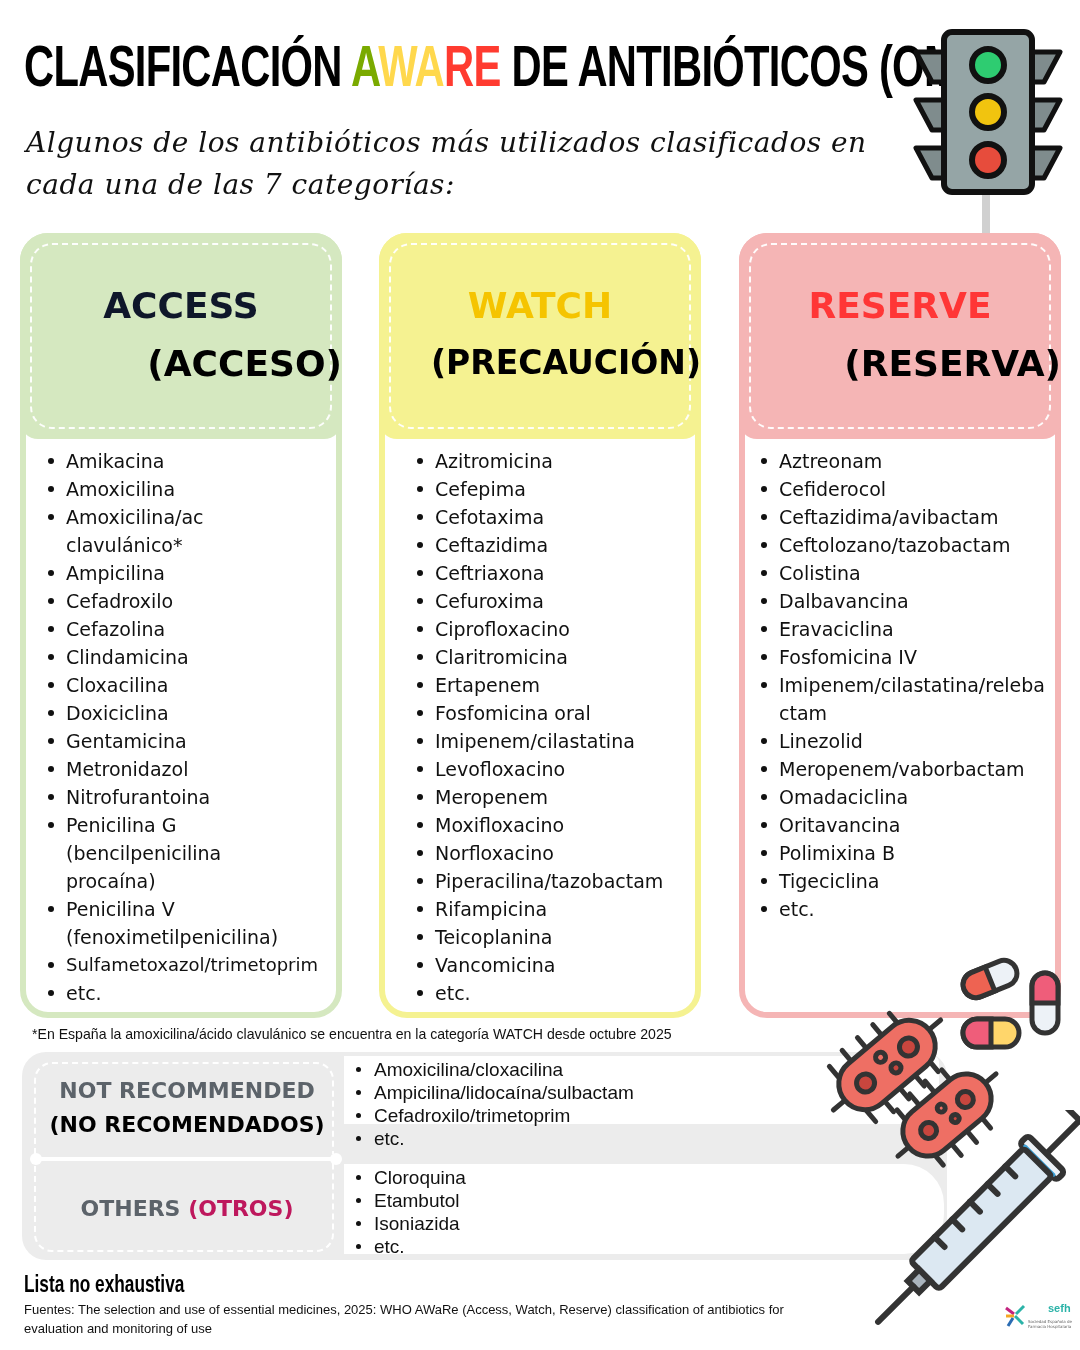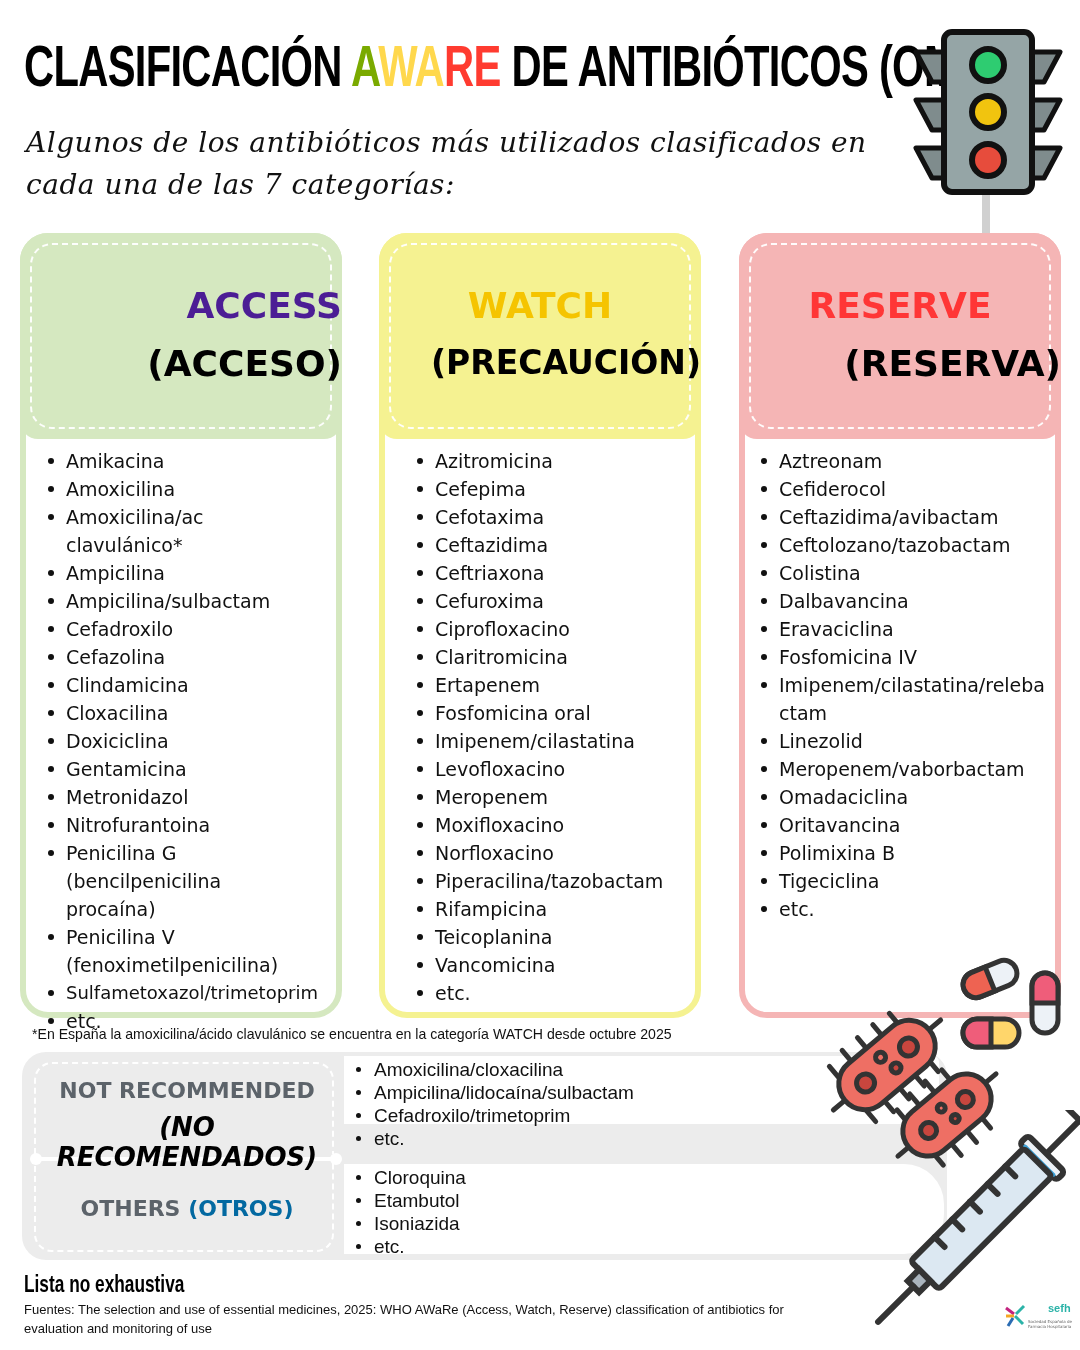--- a/index.html
+++ b/index.html
@@ -51,21 +51,21 @@
     list-style: none; font-size: 19px; line-height: 28px; color: #111;
   }
   .col ul li { position: relative; padding-left: 20px; }
   .col ul li::before {
     content: ""; position: absolute; left: 2px; top: 11px; width: 6px; height: 6px; border-radius: 50%; background: #111;
   }
 
   .col-access { left: 20px; }
   .col-access .outer { border-color: #d5e8c0; }
   .col-access .head { background: #d5e8c0; }
-  .col-access .cat-en { color: #4c1d95; text-align: right; }
+  .col-access .cat-en { color: #0f172a; }
 
   .col-watch { left: 379px; }
   .col-watch .outer { border-color: #f5f291; }
   .col-watch .head { background: #f5f291; }
   .col-watch .cat-en { color: #f5c400; }
   .col-watch .cat-es { font-size: 33px; }
 
   .col-reserve { left: 739px; padding-left: 16px; }
   .col-reserve .outer { border-color: #f5b5b5; }
   .col-reserve .head { background: #f5b5b5; }
@@ -95,24 +95,24 @@
   .lower .sep::before, .lower .sep::after {
     content: ""; position: absolute; top: -4px; width: 12px; height: 12px; border-radius: 50%; background: #fff;
   }
   .lower .sep::before { left: -6px; }
   .lower .sep::after { right: -6px; }
   .nr-en, .nr-es, .ot {
     position: absolute; left: 10px; width: 310px; text-align: center;
     font-family: "DejaVu Sans", sans-serif; font-weight: 700;
   }
   .nr-en { top: 26px; font-size: 22px; color: #5c636a; }
-  .nr-es { top: 60px; font-size: 26px; color: #000; font-style: italic; }
+  .nr-es { top: 60px; font-size: 22px; color: #000; }
   .ot { top: 144px; font-size: 22px; }
   .ot .g { color: #5c636a; }
-  .ot .k { color: #0369a1; }
+  .ot .k { color: #be185d; }
   .list-box {
     position: absolute; left: 322px; background: #fff; border-radius: 0 6px 6px 0;
   }
   .lb-top { top: 4px; width: 595px; height: 68px; }
   .lb-bot { top: 112px; width: 600px; height: 90px; border-radius: 0 40px 40px 0; }
   .list-box ul {
     list-style: none; position: absolute; left: 10px; top: 2px;
     font-family: "Liberation Sans", sans-serif; font-size: 19px; line-height: 23px; color: #111;
   }
   .list-box ul li { position: relative; padding-left: 20px; }
@@ -164,21 +164,20 @@
   <div class="head">
     <div class="dash"></div>
     <div class="cat-en">ACCESS</div>
     <div class="cat-es">(ACCESO)</div>
   </div>
   <ul>
     <li>Amikacina</li>
     <li>Amoxicilina</li>
     <li style="width:170px"><span>Amoxicilina/ac clavulánico*</span></li>
     <li>Ampicilina</li>
-    <li>Ampicilina/sulbactam</li>
     <li>Cefadroxilo</li>
     <li>Cefazolina</li>
     <li>Clindamicina</li>
     <li>Cloxacilina</li>
     <li>Doxiciclina</li>
     <li>Gentamicina</li>
     <li>Metronidazol</li>
     <li>Nitrofurantoina</li>
     <li style="width:190px">Penicilina G (bencilpenicilina procaína)</li>
     <li style="width:190px">Penicilina V (fenoximetilpenicilina)</li>

